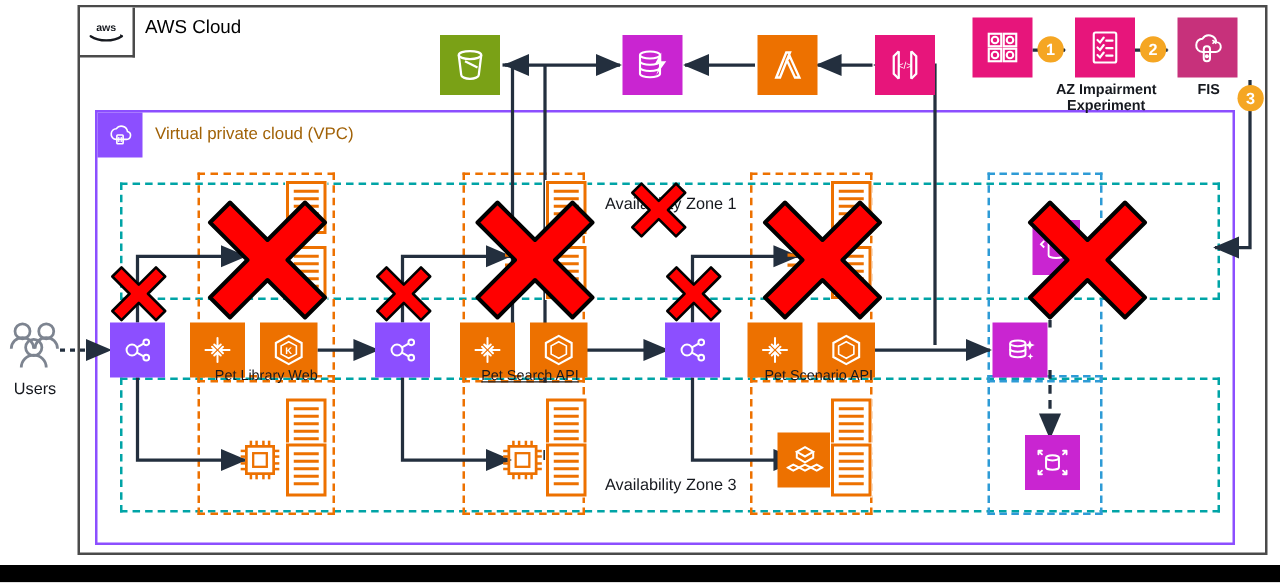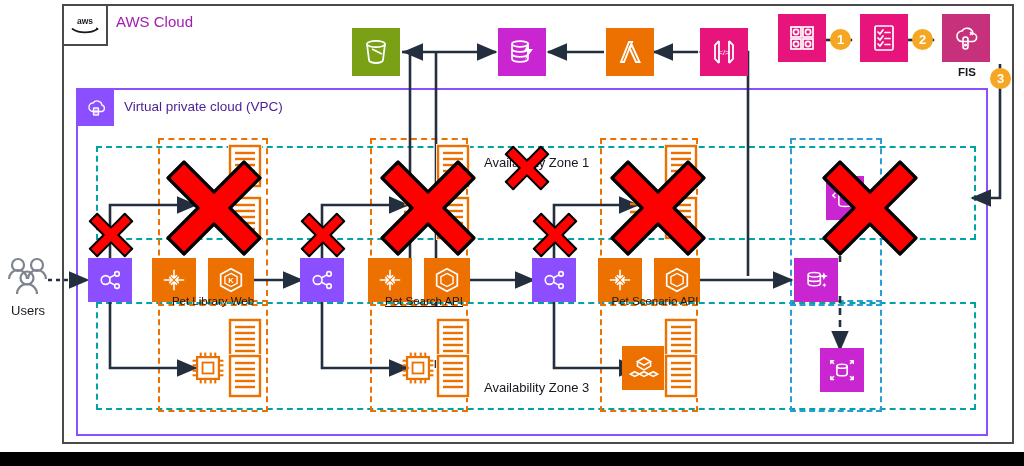--- a/index.html
+++ b/index.html
@@ -25,39 +25,39 @@
   .aws-logo-box {
     left: 64px; top: 6px; width: 44px; height: 40px;
     border-right: 2px solid #4a4a4a;
     border-bottom: 2px solid #4a4a4a;
     display: flex; align-items: center; justify-content: center;
     background: #fff;
   }
   .aws-logo-box svg { width: 34px; height: 26px; }
   .aws-cloud-label {
     left: 116px; top: 13px;
-    font-size: 15px; color: #a21caf; font-weight: 400;
+    font-size: 15px; color: #000000; font-weight: 400;
     white-space: nowrap;
   }
 
   
   .vpc-frame {
     left: 76px; top: 88px; width: 912px; height: 348px;
     border: 2px solid #8C4FFF;
     background: transparent;
   }
   .vpc-icon {
     left: 78px; top: 90px; width: 36px; height: 36px;
     background: #8C4FFF;
     display: flex; align-items: center; justify-content: center;
   }
   .vpc-icon svg { width: 24px; height: 24px; }
   .vpc-label {
     left: 124px; top: 99px;
-    font-size: 13.5px; color: #4c1d95;
+    font-size: 13.5px; color: #a16207;
     white-space: nowrap;
   }
 
   
   .az {
     border: 2px dashed #00A4A6;
     background: transparent;
   }
   .az1 { left: 96px; top: 146px; width: 880px; height: 94px; }
   .az2 { left: 96px; top: 302px; width: 880px; height: 108px; }
@@ -302,20 +302,21 @@
       <g fill="none" stroke="#fff" stroke-width="1.7" stroke-linecap="round">
         <path d="M10 10 L12 12 L15 8"></path>
         <path d="M17 10.5 L22 10.5"></path>
         <path d="M10 16 L12 18 L15 14"></path>
         <path d="M17 16.5 L22 16.5"></path>
         <path d="M10 22 L12 24 L15 20"></path>
         <path d="M17 22.5 L22 22.5"></path>
       </g>
     </svg>
   </div>
+  <div class="abs fis-label" style="left:842px; top:66px; width:86px;">AZ Impairment Experiment</div>
 
   <div class="abs tile t-fis" style="left:942px; top:14px; width:48px; height:48px;">
     <svg viewBox="0 0 32 32" width="32" height="32" aria-hidden="true">
       <path d="M7 14 a5 5 0 0 1 5-5 a6 6 0 0 1 11 2.5 a4 4 0 0 1 -0.8 8 H12 a5 5 0 0 1 -5-5.5 Z" fill="none" stroke="#fff" stroke-width="1.6"></path>
       <path d="M20 10 l3 3 M23 10 l-3 3" stroke="#fff" stroke-width="1.4"></path>
       <rect x="13" y="15" width="5" height="12" rx="2.4" fill="none" stroke="#fff" stroke-width="1.6"></rect>
       <circle cx="15.5" cy="23" r="1.6" fill="#fff"></circle>
     </svg>
   </div>
   <div class="abs fis-label" style="left:946px; top:66px; width:42px;">FIS</div>

